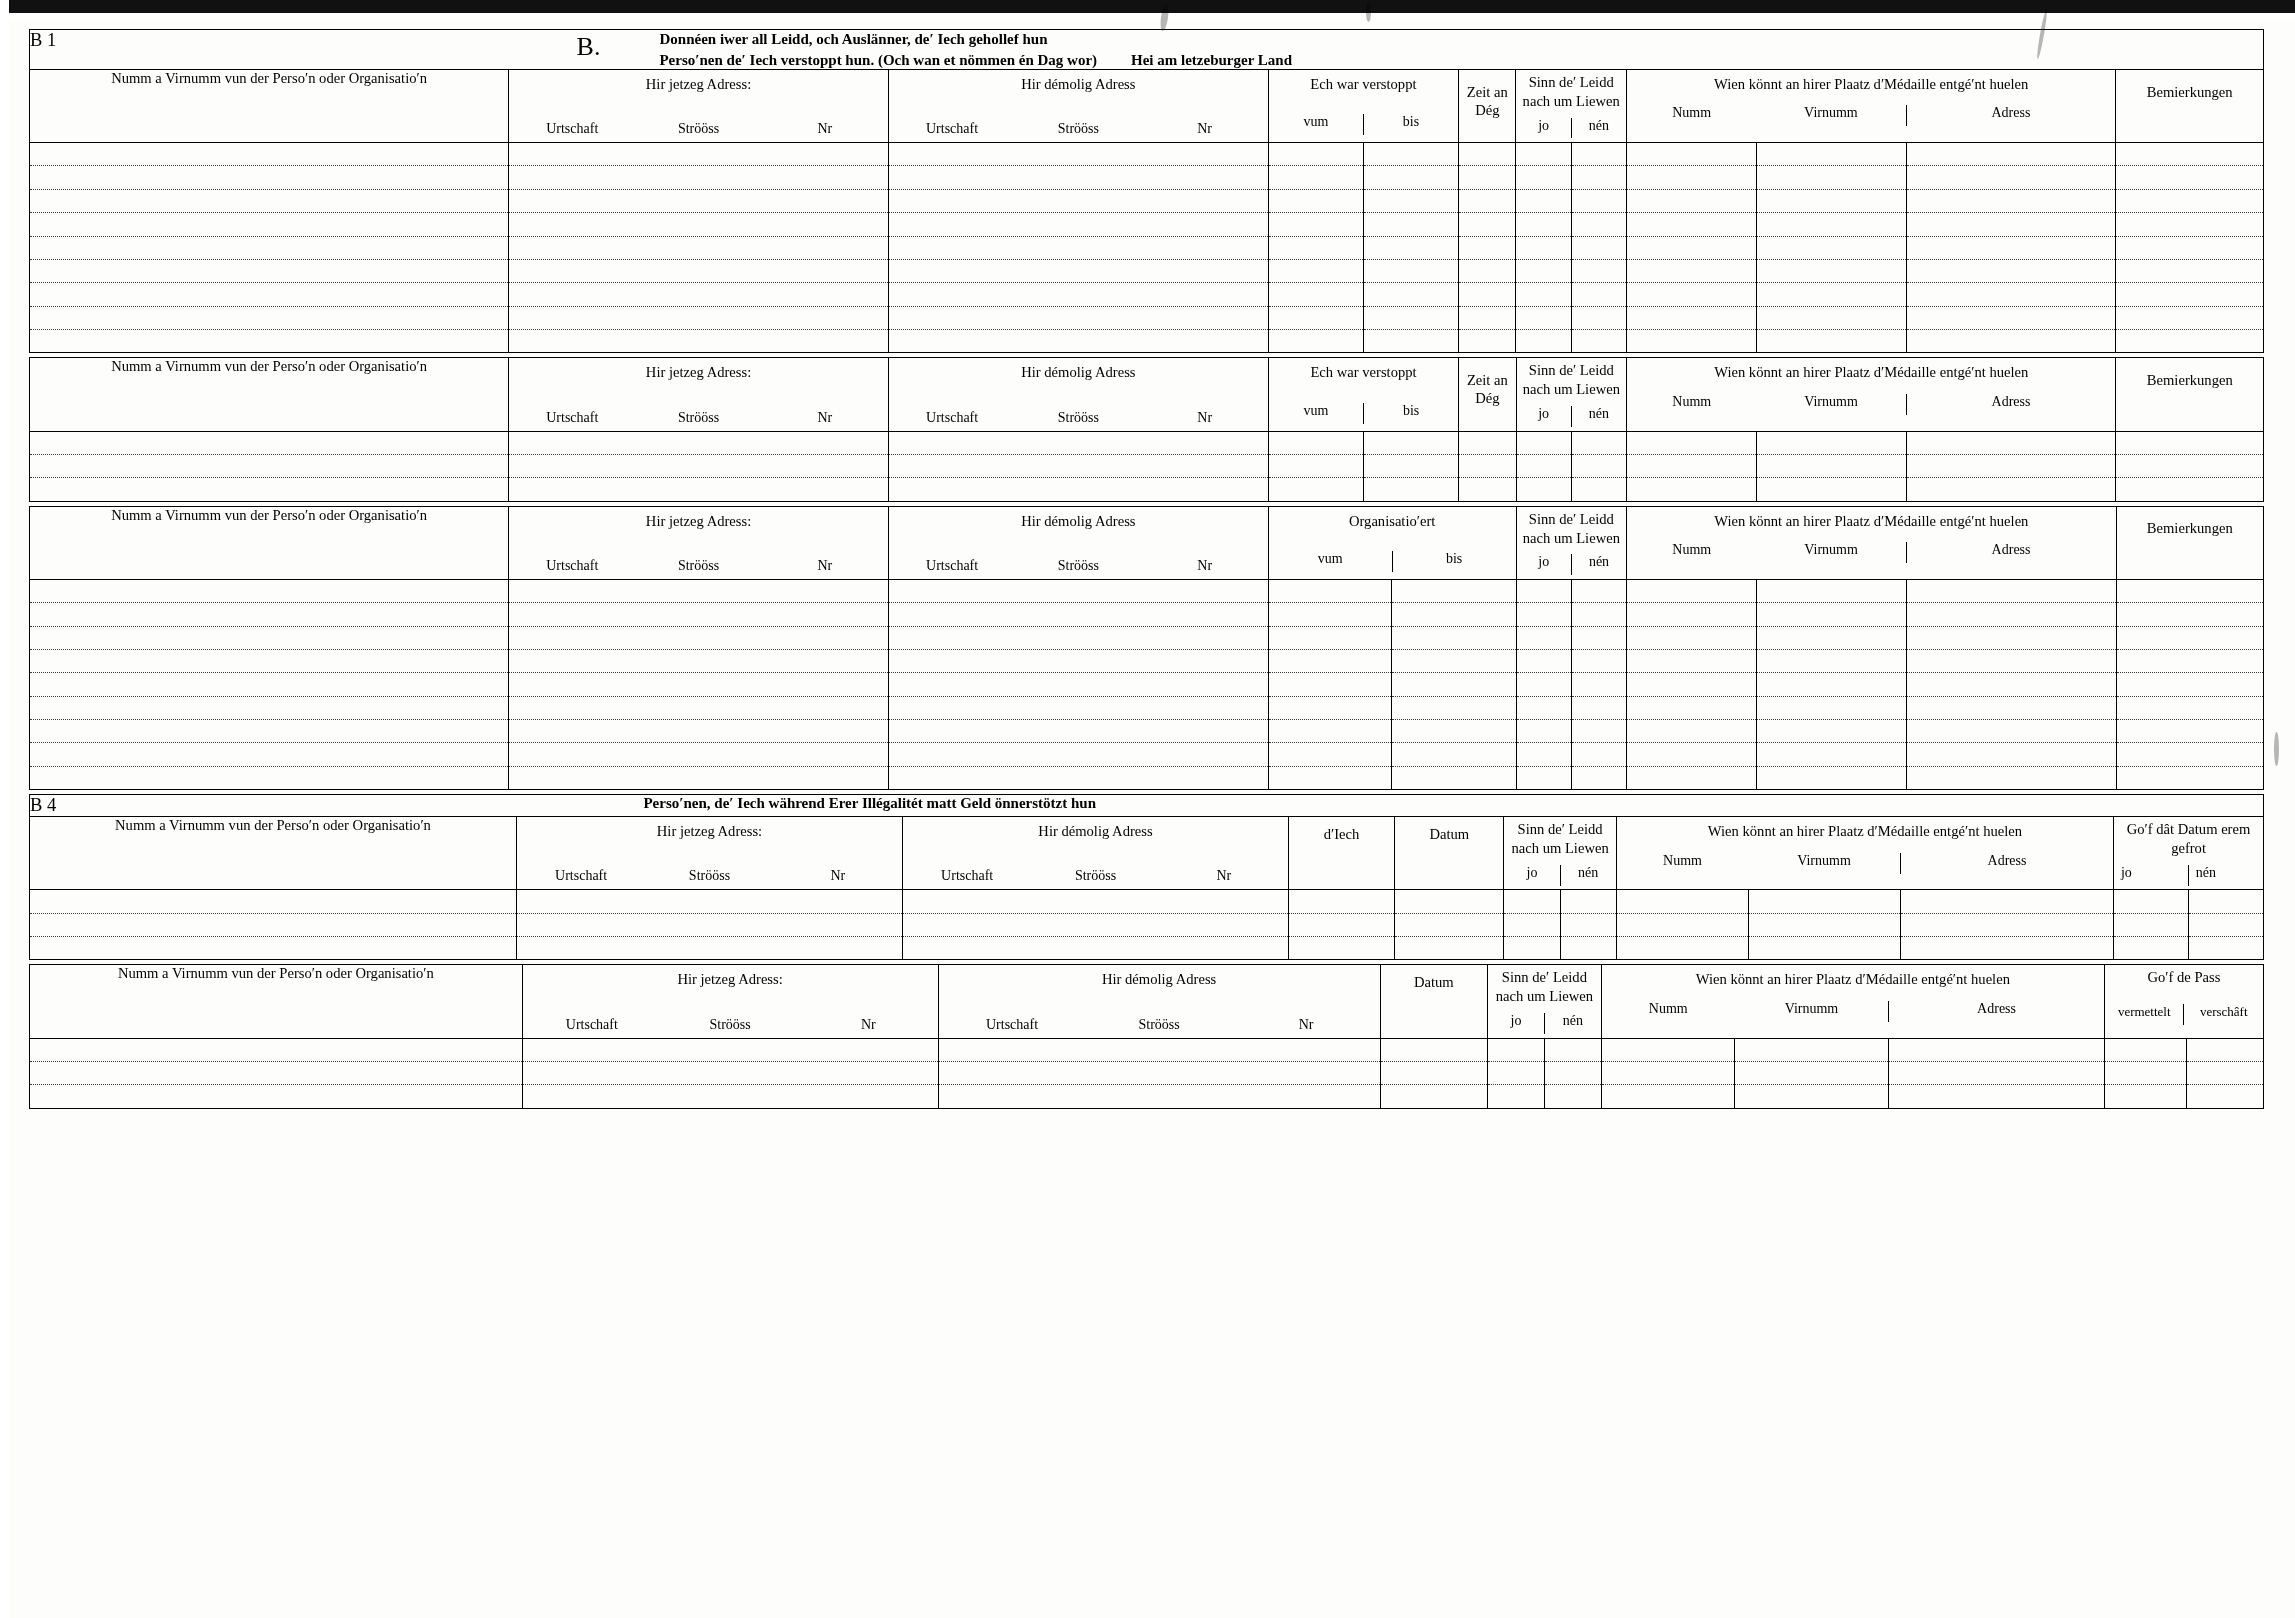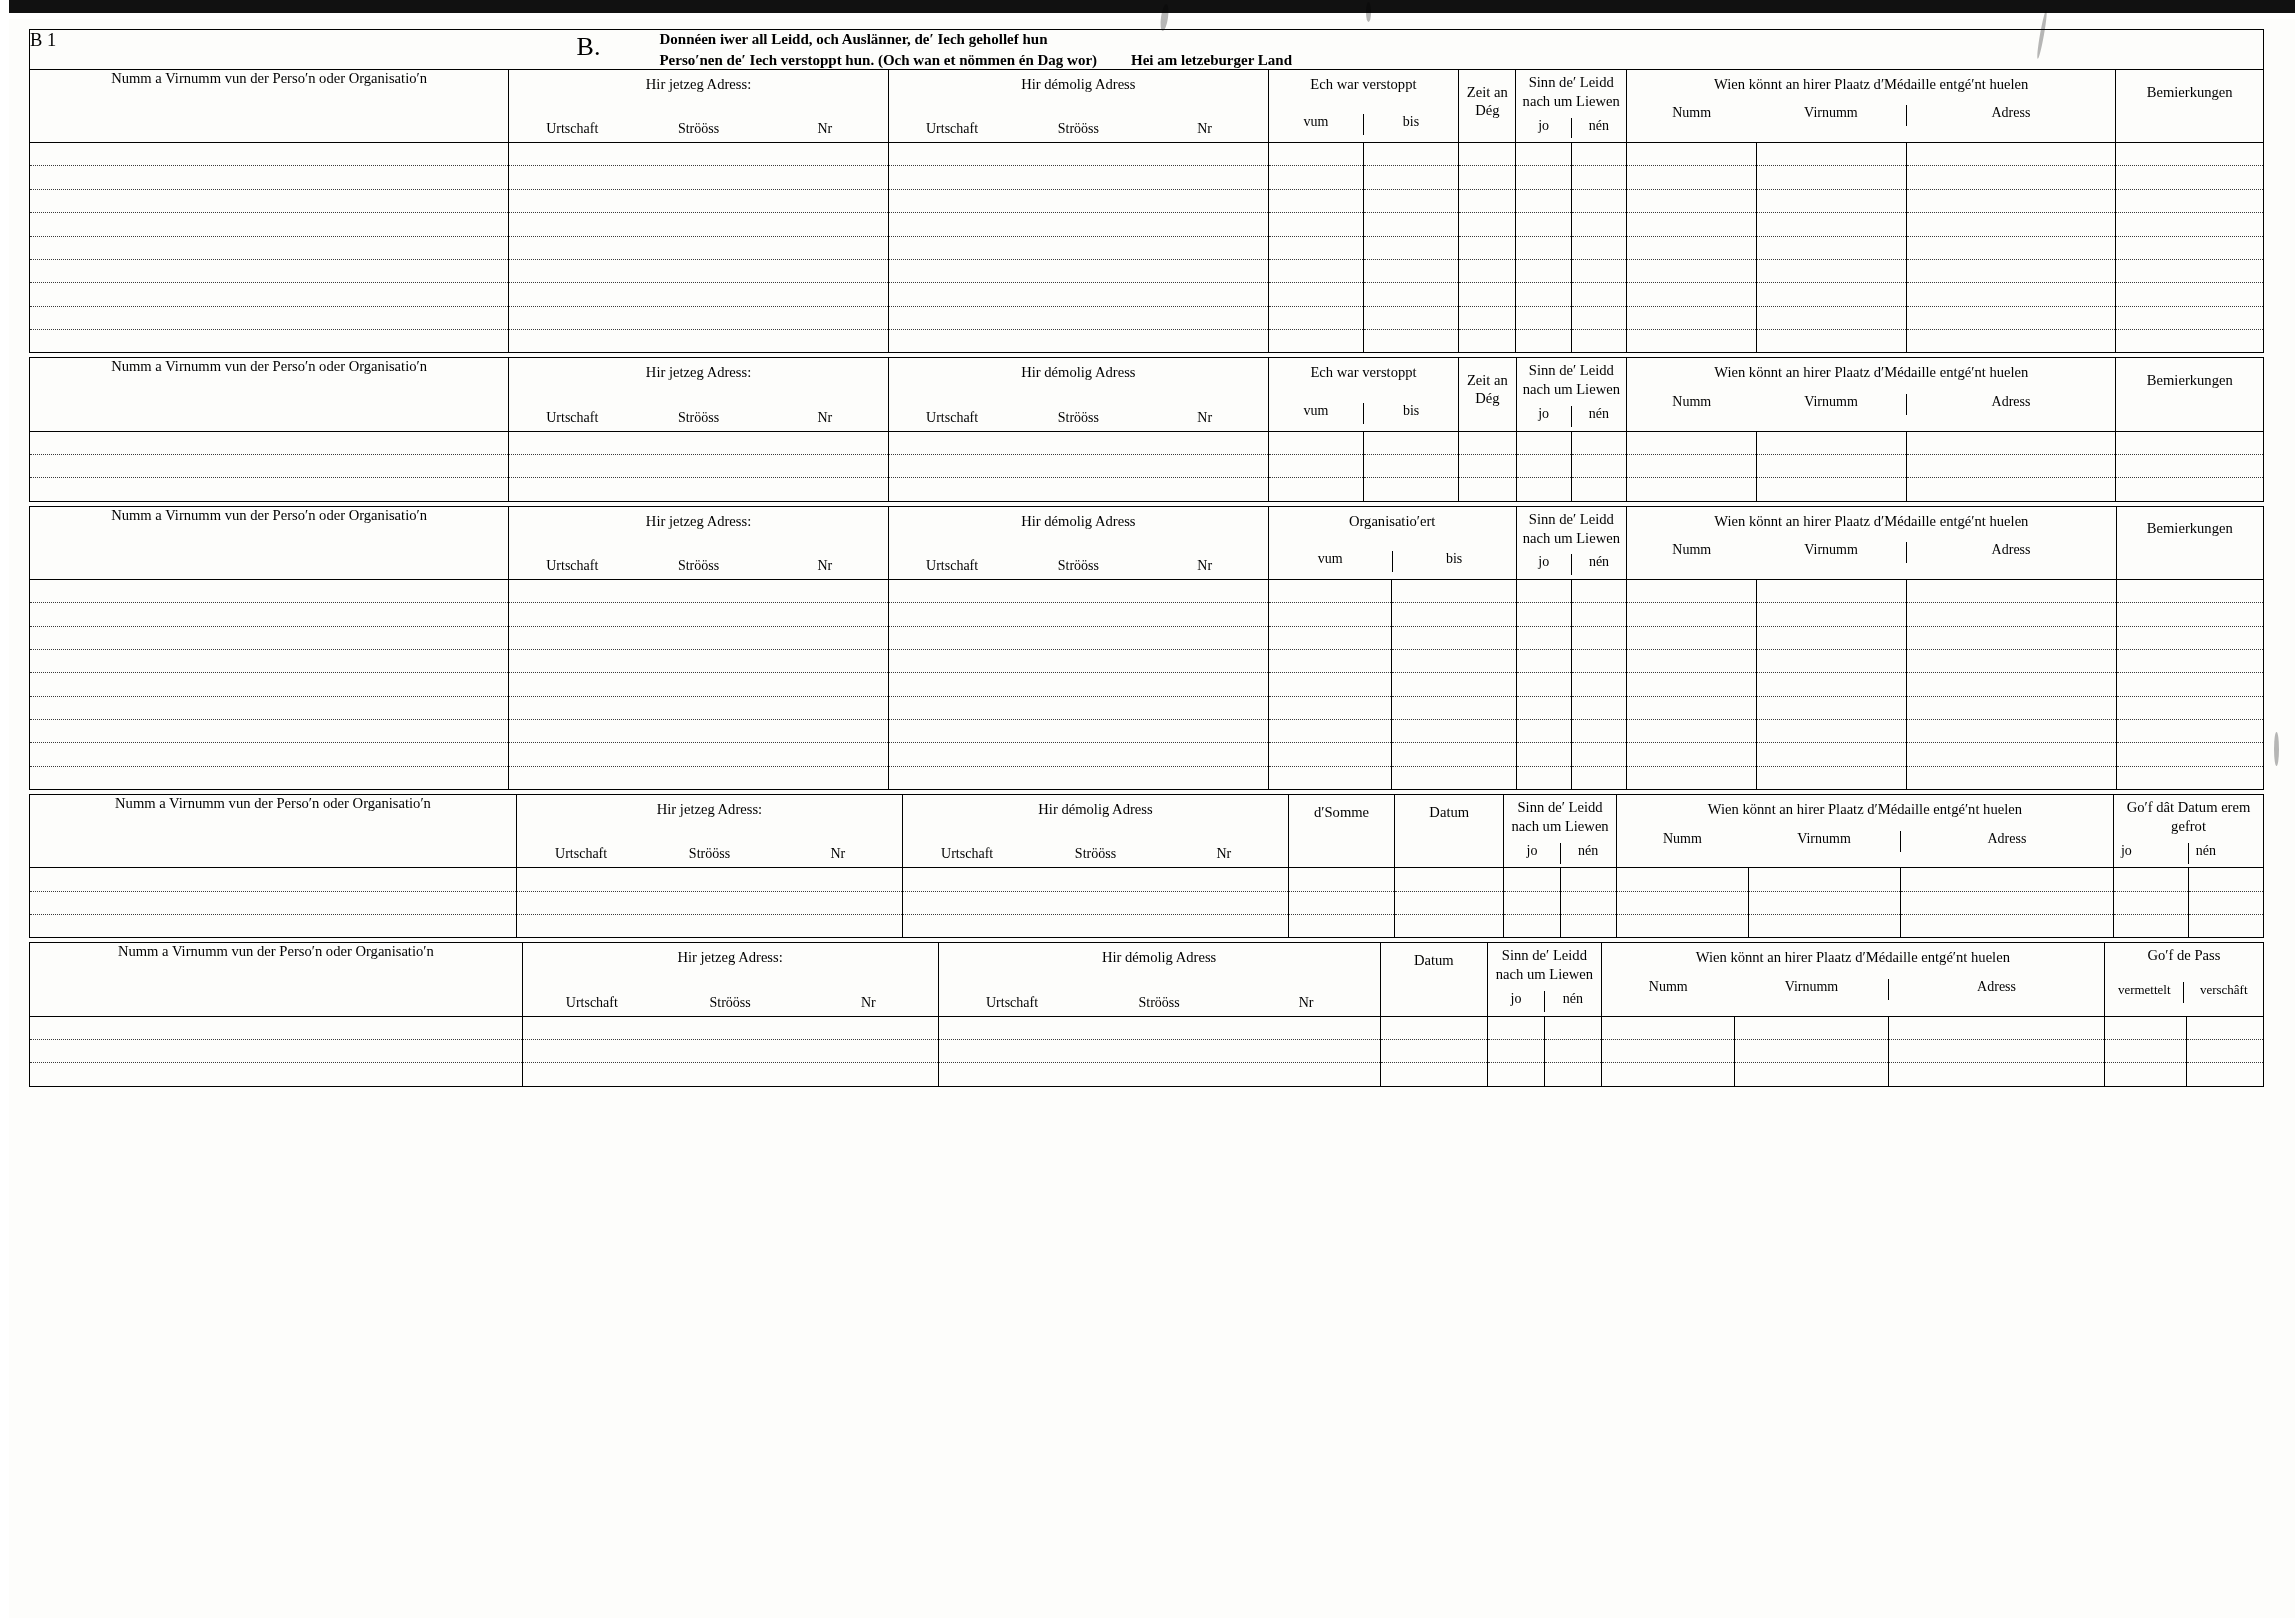--- a/index.html
+++ b/index.html
@@ -615,39 +615,45 @@
         <col style="width:105px">
         <col style="width:54px">
         <col style="width:54px">
         <col style="width:127px">
         <col style="width:146px">
         <col style="width:205px">
         <col style="width:72px">
         <col style="width:72px">
       </colgroup>
       <tbody>
+          <tr>
+        <td class="section-label" style="border-right:none;">B 4</td>
+        <td colspan="11" style="border-left:none;">
+          <div style="font-size:15px;font-weight:bold;padding-left:127px;">Perso′nen, de′ Iech während Erer Illégalitét matt  Geld önnerstötzt hun</div>
+        </td>
+      </tr>
       <tr>
         <td class="namecell">Numm a Virnumm vun der Perso′n oder Organisatio′n</td>
         <td>
           <div class="hdr-top">Hir jetzeg Adress:</div>
           <div class="hdr-bottom" style="padding-top:20.5px;">
             <div>Urtschaft</div>
             <div>Strööss</div>
             <div>Nr</div>
           </div>
         </td>
         <td>
           <div class="hdr-top">Hir démolig Adress</div>
           <div class="hdr-bottom" style="padding-top:20.5px;">
             <div>Urtschaft</div>
             <div>Strööss</div>
             <div>Nr</div>
           </div>
         </td>
-        <td class="hdr" style="padding-top:7.8px;">d′Somme</td>
+        <td class="hdr" style="padding-top:7.8px;">d′Iech</td>
         <td class="hdr" style="padding-top:7.8px;">Datum</td>
         <td colspan="2" style="padding:0;">
           <div class="hdr-top" style="padding-top:2.9px;">Sinn de′ Leidd nach um Liewen</div>
           <div style="display:flex;padding-top:6.8px;">
             <div style="flex:1;text-align:center;font-size:14px;padding-bottom:4.9px;">jo</div>
             <div style="flex:1;text-align:center;font-size:14px;border-left:1px solid #000;padding-bottom:4.9px;">nén</div>
           </div>
         </td>
         <td colspan="3" style="padding:0;">
           <div class="hdr-top">Wien könnt an hirer Plaatz d′Médaille entgé′nt huelen</div>

